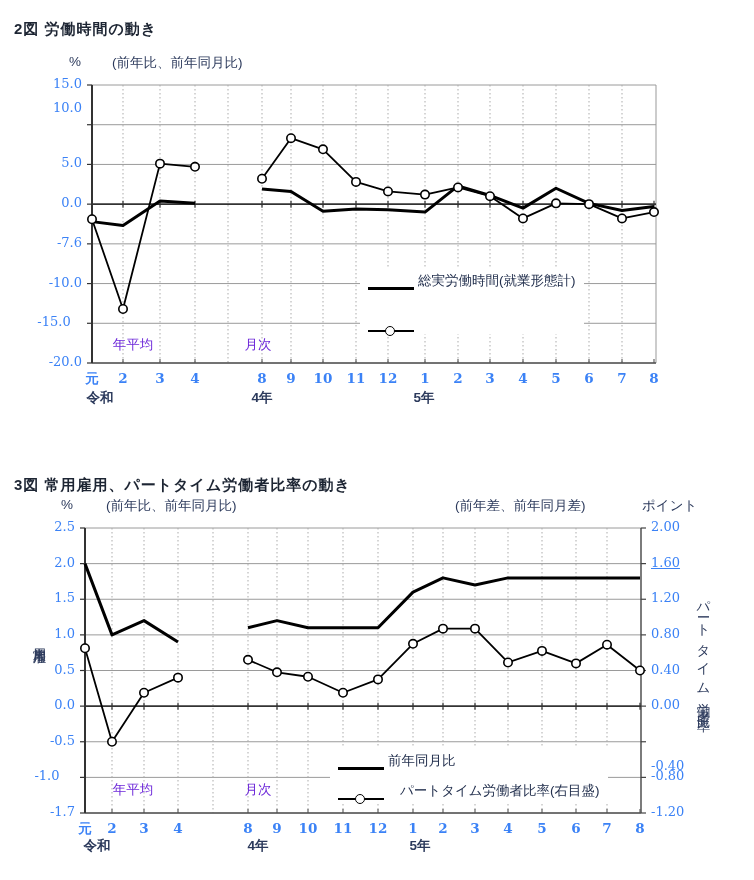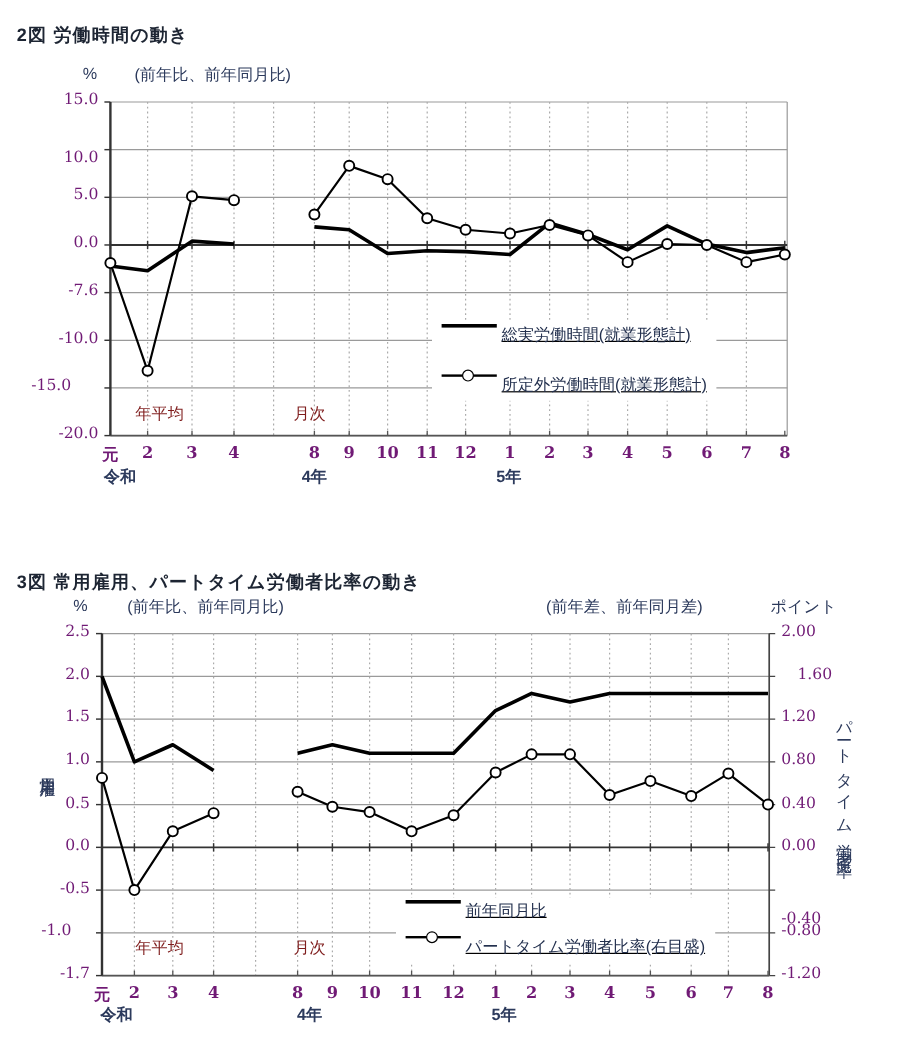--- a/index.html
+++ b/index.html
@@ -1,30 +1,30 @@
 <!DOCTYPE html>
 <html><head>
 <meta charset="utf-8">
 <style>
   html,body{margin:0;padding:0;background:#fff;}
   #page{position:relative;width:754px;height:880px;background:#ffffff;overflow:hidden;
         font-family:"Liberation Sans",sans-serif;padding-left:36px;}
   .chart-title{position:absolute;font-weight:700;font-size:15px;color:#1d2533;letter-spacing:1px;}
   .unit,.subtitle{position:absolute;font-size:13.5px;color:#2c3a5c;}
-  .tick{position:absolute;font:13px "DejaVu Serif",serif;color:#701a75;white-space:nowrap;}
+  .tick{position:absolute;font:13px "DejaVu Serif",serif;color:#3b82f6;white-space:nowrap;}
   .xt{font-weight:700;font-size:13.5px;}
-  .anno{position:absolute;font-size:13.5px;color:#7f1d1d;width:64px;text-align:center;}
+  .anno{position:absolute;font-size:13.5px;color:#6d28d9;width:64px;text-align:center;}
   .era{position:absolute;font-size:13.5px;color:#2c3a5c;width:64px;text-align:center;font-weight:600;}
   .vlabel{position:absolute;writing-mode:vertical-rl;text-orientation:mixed;
           font-size:13.5px;color:#2c3a5c;}
   svg.plot{position:absolute;overflow:visible;}
   .legend{position:absolute;background:#ffffff;display:flex;flex-direction:column;padding:2px 8px;}
-  .legend-row{display:flex;align-items:flex-start;height:20px;text-decoration:underline;}
+  .legend-row{display:flex;align-items:flex-end;height:20px;}
   .legend-c2 .legend-row + .legend-row{margin-top:22px;}
-  .legend-c3 .legend-row + .legend-row{margin-top:10px;}
+  .legend-c3 .legend-row + .legend-row{margin-top:10px;gap:12px;}
   .sw-line{width:46px;height:0;border-top:3px solid #000;}
   .sw-circ{position:relative;width:46px;height:0;border-top:2px solid #000;}
   .sw-circ i{position:absolute;left:50%;top:-6px;margin-left:-6px;width:8px;height:8px;
              background:#fff;border:1.6px solid #000;border-radius:50%;display:block;}
   .legend-label{margin-left:4px;font-size:13.5px;color:#23304e;white-space:nowrap;}
 </style>
 </head>
 <body>
 
 <div id="page">
@@ -121,26 +121,26 @@
         <circle cx="366" cy="102.46285714285715" r="4.2" fill="#fff" stroke="#000000" stroke-width="1.6"></circle>
         <circle cx="398" cy="111.2" r="4.2" fill="#fff" stroke="#000000" stroke-width="1.6"></circle>
         <circle cx="431" cy="133.44" r="4.2" fill="#fff" stroke="#000000" stroke-width="1.6"></circle>
         <circle cx="464" cy="118.34857142857143" r="4.2" fill="#fff" stroke="#000000" stroke-width="1.6"></circle>
         <circle cx="497" cy="119.14285714285714" r="4.2" fill="#fff" stroke="#000000" stroke-width="1.6"></circle>
         <circle cx="530" cy="133.44" r="4.2" fill="#fff" stroke="#000000" stroke-width="1.6"></circle>
         <circle cx="562" cy="127.08571428571427" r="4.2" fill="#fff" stroke="#000000" stroke-width="1.6"></circle>
       </svg>
     <div id="c2-labels">
         <div class="tick" style="left: 26px; top: 76px; width: 56px; text-align: right;">15.0</div>
-        <div class="tick" style="left: 26px; top: 124px; width: 56px; text-align: right;">10.0</div>
+        <div class="tick" style="left: 26px; top: 100px; width: 56px; text-align: right;">10.0</div>
         <div class="tick" style="left: 26px; top: 155.429px; width: 56px; text-align: right;">5.0</div>
         <div class="tick" style="left: 26px; top: 195.143px; width: 56px; text-align: right;">0.0</div>
         <div class="tick" style="left: 26px; top: 234.857px; width: 56px; text-align: right;">-7.6</div>
         <div class="tick" style="left: 26px; top: 274.571px; width: 56px; text-align: right;">-10.0</div>
-        <div class="tick" style="left: 26px; top: 314.286px; width: 56px; text-align: left;">-15.0</div>
+        <div class="tick" style="left: 26px; top: 314.286px; width: 56px; text-align: center;">-15.0</div>
         <div class="tick" style="left: 26px; top: 354px; width: 56px; text-align: right;">-20.0</div>
         <div class="tick xt" style="left: 72px; top: 370px; width: 40px; text-align: center;">元</div>
         <div class="tick xt" style="left: 103px; top: 370px; width: 40px; text-align: center;">2</div>
         <div class="tick xt" style="left: 140px; top: 370px; width: 40px; text-align: center;">3</div>
         <div class="tick xt" style="left: 175px; top: 370px; width: 40px; text-align: center;">4</div>
         <div class="tick xt" style="left: 242px; top: 370px; width: 40px; text-align: center;">8</div>
         <div class="tick xt" style="left: 271px; top: 370px; width: 40px; text-align: center;">9</div>
         <div class="tick xt" style="left: 303px; top: 370px; width: 40px; text-align: center;">10</div>
         <div class="tick xt" style="left: 336px; top: 370px; width: 40px; text-align: center;">11</div>
         <div class="tick xt" style="left: 368px; top: 370px; width: 40px; text-align: center;">12</div>
@@ -163,21 +163,20 @@
 
     <div class="legend legend-c2" style="left:360px;top:268px;">
       <div class="legend-row">
         <span class="sw-line"></span>
         <span class="legend-label">総実労働時間(就業形態計)</span>
       </div>
       <div class="legend-row">
         <span class="sw-circ">
             <i></i>
           </span>
-        <span class="legend-label">所定外労働時間(就業形態計)</span>
       </div>
     </div>
   </section>
 
   <section>
     <h2 class="chart-title" style="left:14px;top:464px;">3図 常用雇用、パートタイム労働者比率の動き</h2>
     <div class="unit" style="left:50px;top:497px;width:34px;text-align:center;">%</div>
     <div class="subtitle" style="left:106px;top:497px;">(前年比、前年同月比)</div>
     <div class="subtitle" style="left:455px;top:497px;">(前年差、前年同月差)</div>
     <div class="unit" style="left:642px;top:497px;">ポイント</div>
@@ -292,21 +291,21 @@
         <div class="tick" style="left: 19px; top: 519px; width: 56px; text-align: right;">2.5</div>
         <div class="tick" style="left: 19px; top: 554.625px; width: 56px; text-align: right;">2.0</div>
         <div class="tick" style="left: 19px; top: 590.25px; width: 56px; text-align: right;">1.5</div>
         <div class="tick" style="left: 19px; top: 625.875px; width: 56px; text-align: right;">1.0</div>
         <div class="tick" style="left: 19px; top: 661.5px; width: 56px; text-align: right;">0.5</div>
         <div class="tick" style="left: 19px; top: 697.125px; width: 56px; text-align: right;">0.0</div>
         <div class="tick" style="left: 19px; top: 732.75px; width: 56px; text-align: right;">-0.5</div>
         <div class="tick" style="left: 19px; top: 768.375px; width: 56px; text-align: center;">-1.0</div>
         <div class="tick" style="left: 19px; top: 804px; width: 56px; text-align: right;">-1.7</div>
         <div class="tick" style="left: 651px; top: 519px; width: 56px; text-align: left;">2.00</div>
-        <div class="tick" style="left: 651px; top: 554.625px; width: 56px; text-align: center;">1.60</div>
+        <div class="tick" style="left: 651px; top: 554.625px; width: 56px; text-align: left; text-decoration: underline;">1.60</div>
         <div class="tick" style="left: 651px; top: 590.25px; width: 56px; text-align: left;">1.20</div>
         <div class="tick" style="left: 651px; top: 625.875px; width: 56px; text-align: left;">0.80</div>
         <div class="tick" style="left: 651px; top: 661.5px; width: 56px; text-align: left;">0.40</div>
         <div class="tick" style="left: 651px; top: 697.125px; width: 56px; text-align: left;">0.00</div>
         <div class="tick" style="left: 651px; top: 758px; width: 56px; text-align: left;">-0.40</div>
         <div class="tick" style="left: 651px; top: 768.375px; width: 56px; text-align: left;">-0.80</div>
         <div class="tick" style="left: 651px; top: 804px; width: 56px; text-align: left;">-1.20</div>
         <div class="tick xt" style="left: 65px; top: 820px; width: 40px; text-align: center;">元</div>
         <div class="tick xt" style="left: 92px; top: 820px; width: 40px; text-align: center;">2</div>
         <div class="tick xt" style="left: 124px; top: 820px; width: 40px; text-align: center;">3</div>

